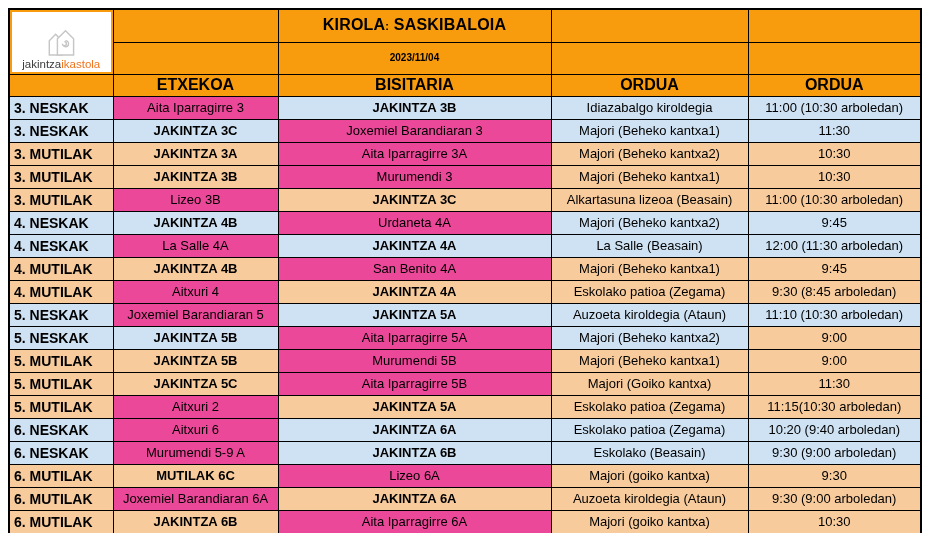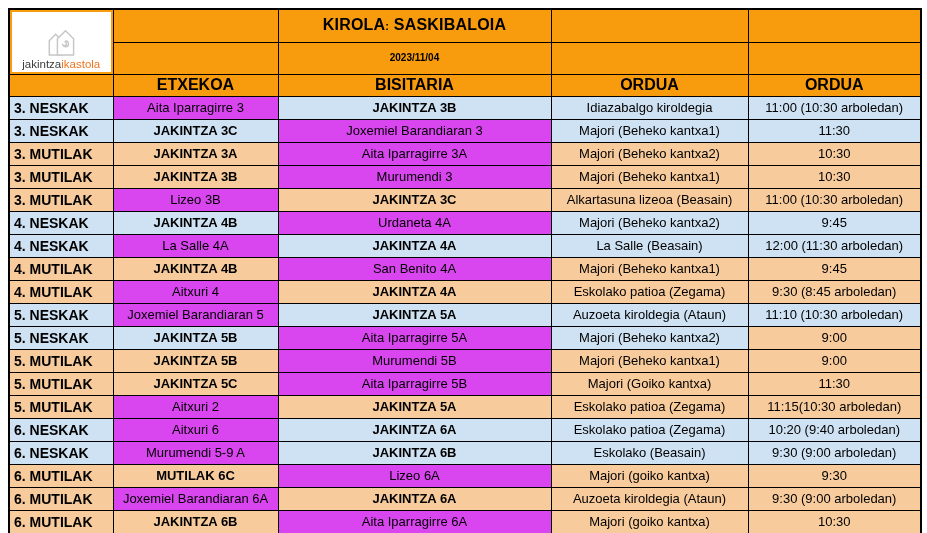--- a/index.html
+++ b/index.html
@@ -31,21 +31,21 @@
   .orange  { background:var(--hdr-orange);margin-left:8px; }
   .title-cell { font-weight:bold; font-size:16px; letter-spacing:0.2px; }
   .title-cell .colon { font-size:11px; font-weight:bold; }
   .date-cell  { font-weight:bold; font-size:10px; }
   .colhead    { font-weight:bold; font-size:16px; }
   td.cat {
     font-weight:bold; font-size:14px;
     text-align:left; padding-left:4px;
   }
   td.jak  { font-weight:bold; }
-  td.plain{ background:#d946ef; }
+  td.plain{ background:#ec4899; }
   tr.neskak  td.cat, tr.neskak  td.jak, tr.neskak  td.lekua, tr.neskak  td.ordua { background:var(--lt-blue); }
   tr.mutilak td.cat, tr.mutilak td.jak, tr.mutilak td.lekua, tr.mutilak td.ordua { background:var(--lt-orange); }
   td.ordua.bg-orange { background:var(--lt-orange) !important; }
 
   
   td.logo-cell { padding:2px; }
   .logo-box {
     background:#ffffff;
     width:100%; height:60px;
     display:flex; flex-direction:column;

